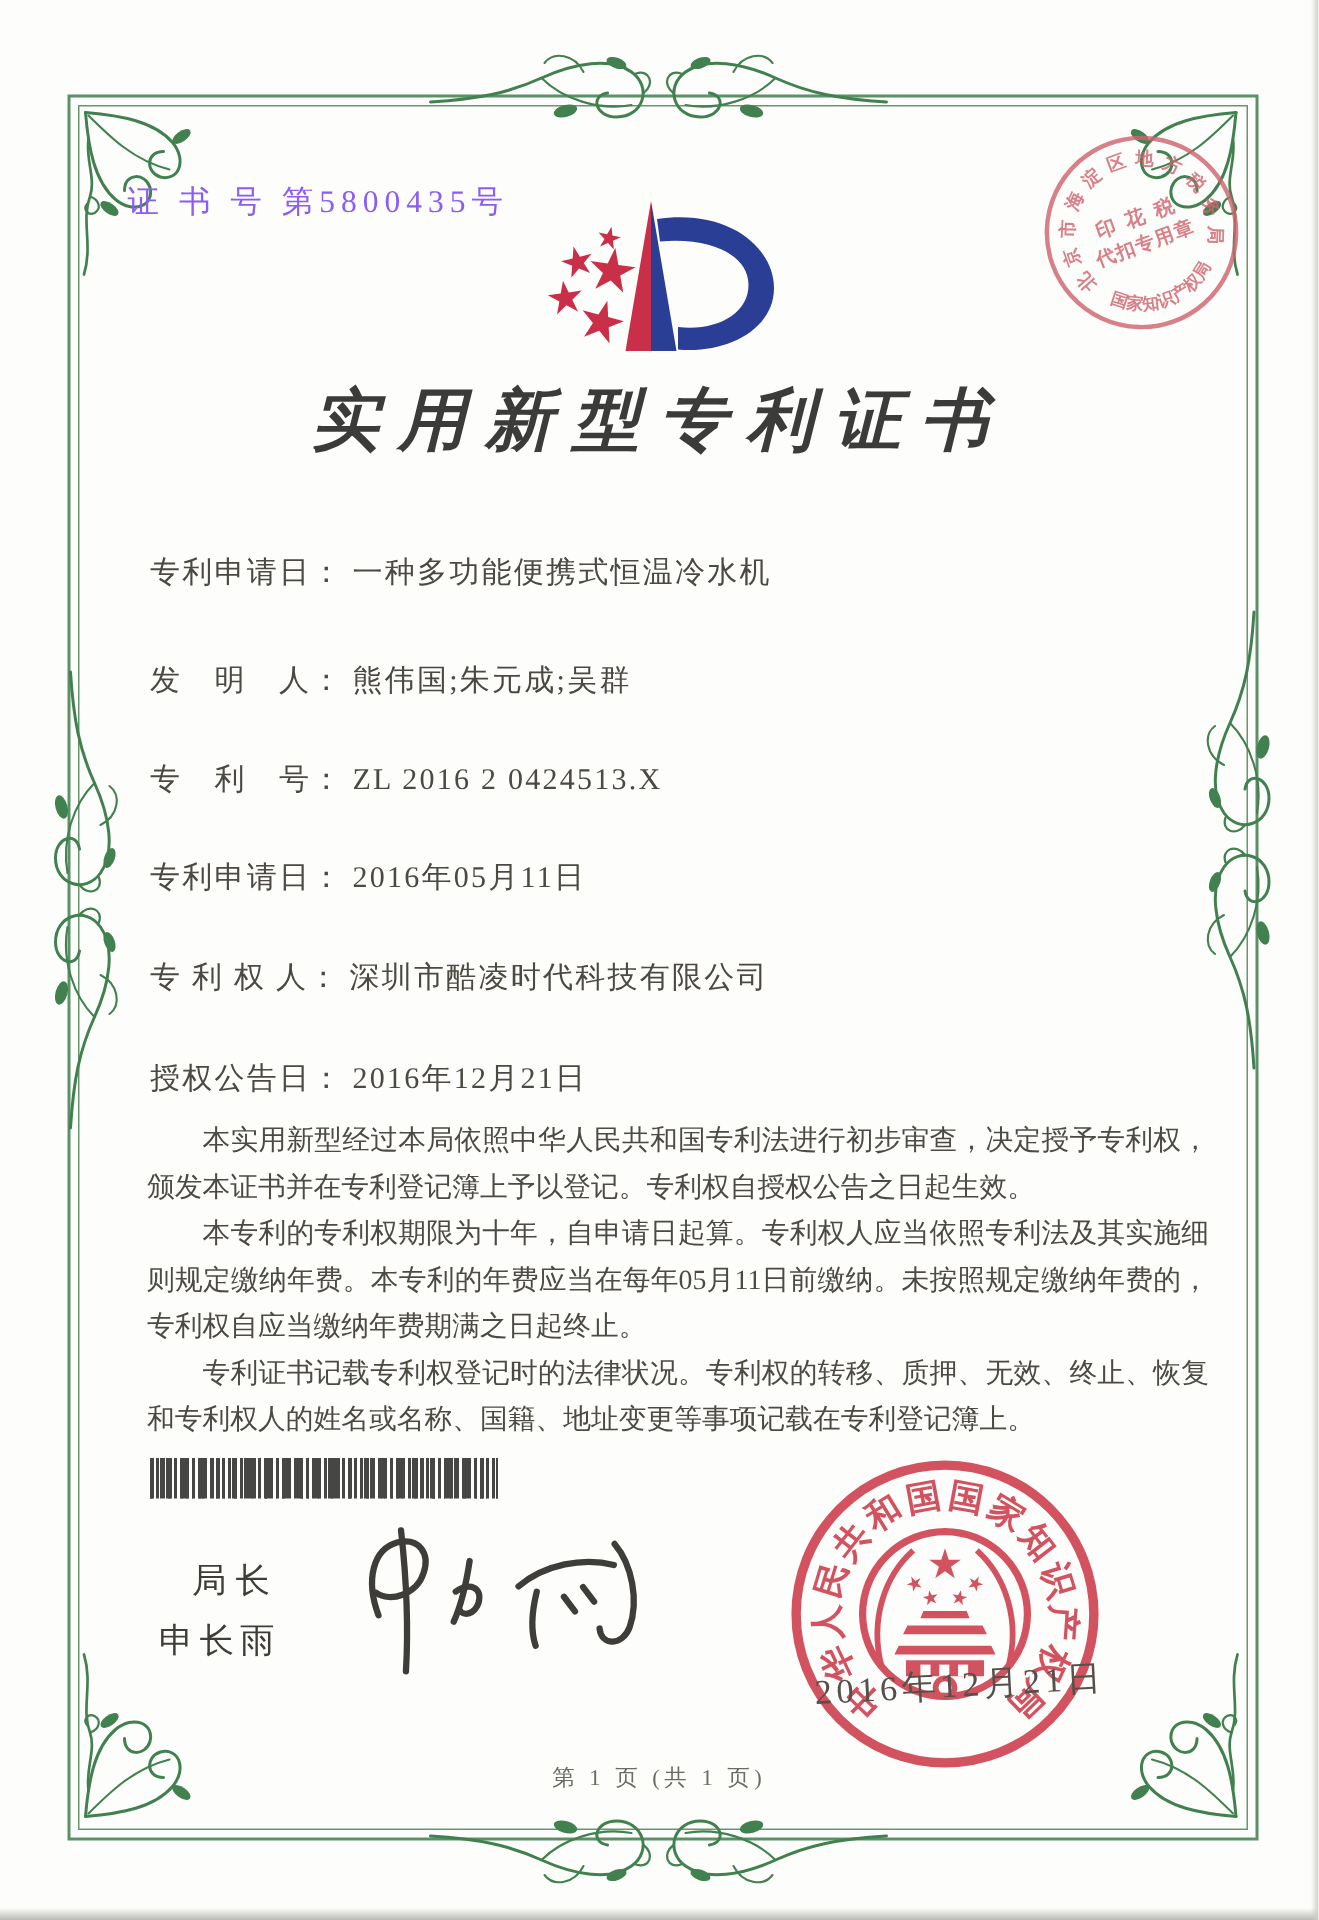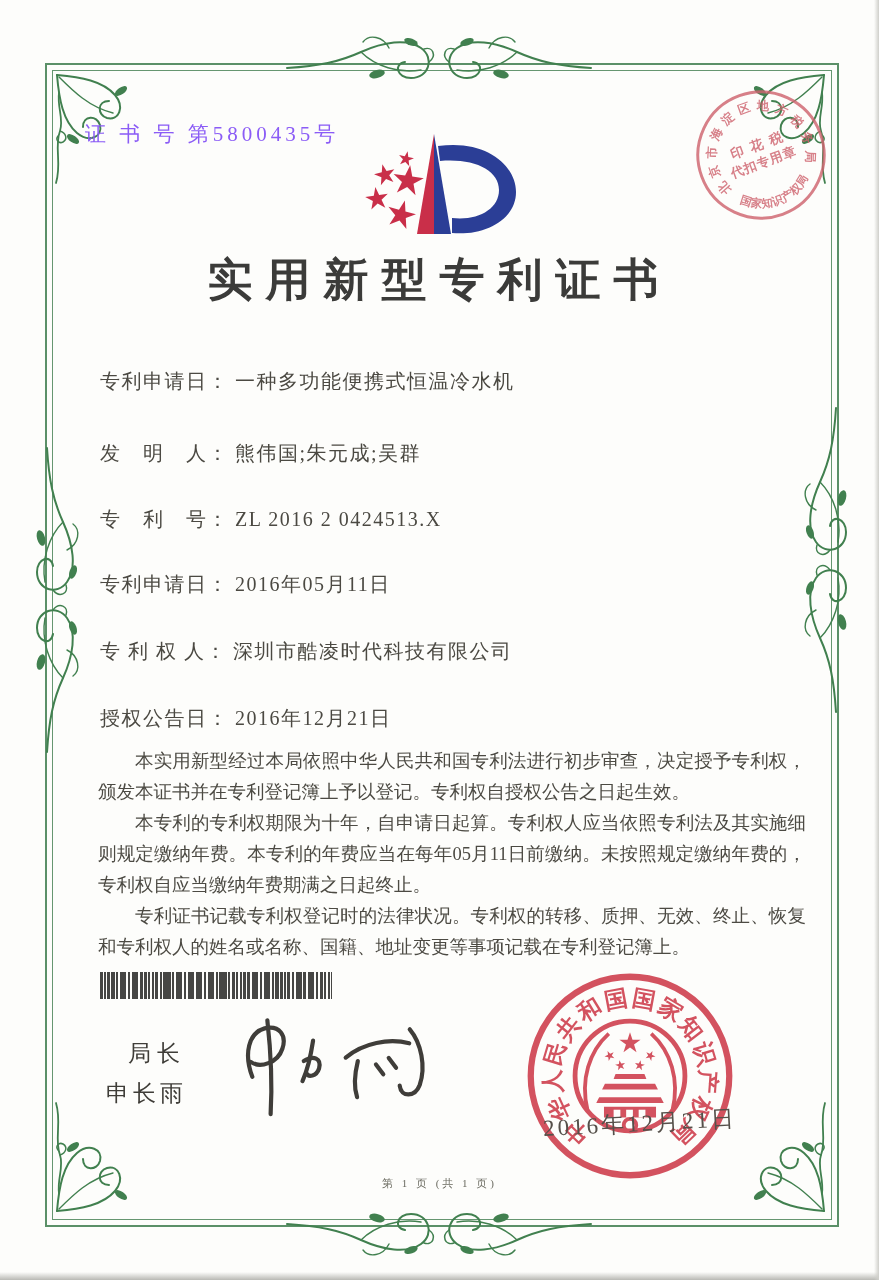--- a/index.html
+++ b/index.html
@@ -14,21 +14,21 @@
   .frame-outer{position:absolute;left:45px;top:63px;right:40px;bottom:53px;
         border:2px solid #3e7c4e;opacity:.85;}
   .frame-inner{position:absolute;left:52px;top:70px;right:47px;bottom:60px;
         border:1px solid #3e7c4e;opacity:.8;}
   .fl{position:absolute;pointer-events:none;}
 
   .cert-no{position:absolute;left:85px;top:120px;font-size:21px;letter-spacing:4px;
         color:#8b5cf6;}
   .logo{position:absolute;left:322px;top:126px;}
   .title{position:absolute;left:0;top:250px;width:100%;text-align:center;
-        font-size:45px;font-weight:600;letter-spacing:13px;color:#3b3b39;}
+        font-size:45px;font-weight:600;letter-spacing:13px;color:#3b3b39;font-style:italic;}
 
   .field{position:absolute;left:100px;font-size:20px;letter-spacing:1.5px;color:#4b4942;}
   .field .fvalue{margin-left:6px;}
   .f0{top:368px}.f1{top:440px}.f2{top:506px}.f3{top:571px}.f4{top:638px}.f5{top:705px}
 
   .body-text{position:absolute;left:98px;top:746px;width:708px;font-size:18.5px;
         line-height:31px;text-align:justify;color:#4c4a43;}
   .body-text p{margin:0;text-indent:2em;}
 
   .barcode{position:absolute;left:100px;top:972px;width:232px;height:27px;opacity:.88;
@@ -40,21 +40,21 @@
   .signer-title{position:absolute;left:106px;top:1038px;font-size:23px;letter-spacing:6px;color:#3f3d38;margin-left:22px;}
   .signer-name{position:absolute;left:106px;top:1078px;font-size:23px;letter-spacing:4px;color:#3f3d38;text-align:right;}
   .signature{position:absolute;left:218px;top:1014px;transform:rotate(-2deg);}
 
   .seal{position:absolute;left:524px;top:970px;opacity:.93;}
   .seal-date{position:absolute;left:543px;top:1108px;font-size:23px;letter-spacing:3px;
         color:#55504a;transform:rotate(-3deg);z-index:5;}
   .tax-stamp{position:absolute;left:692px;top:86px;transform:rotate(-20deg);opacity:.82;}
 
   .footer{position:absolute;left:0;top:1176px;width:100%;text-align:center;
-        font-size:11px;letter-spacing:3px;color:#6b6b61;}
+        font-size:15px;letter-spacing:3px;color:#6b6b61;}
 
   svg text{font-family:"Liberation Serif","DejaVu Serif",serif;}
 </style>
 </head>
 <body>
 
 <div class="page">
 
   <svg width="0" height="0" style="position:absolute" aria-hidden="true">
     <defs>

